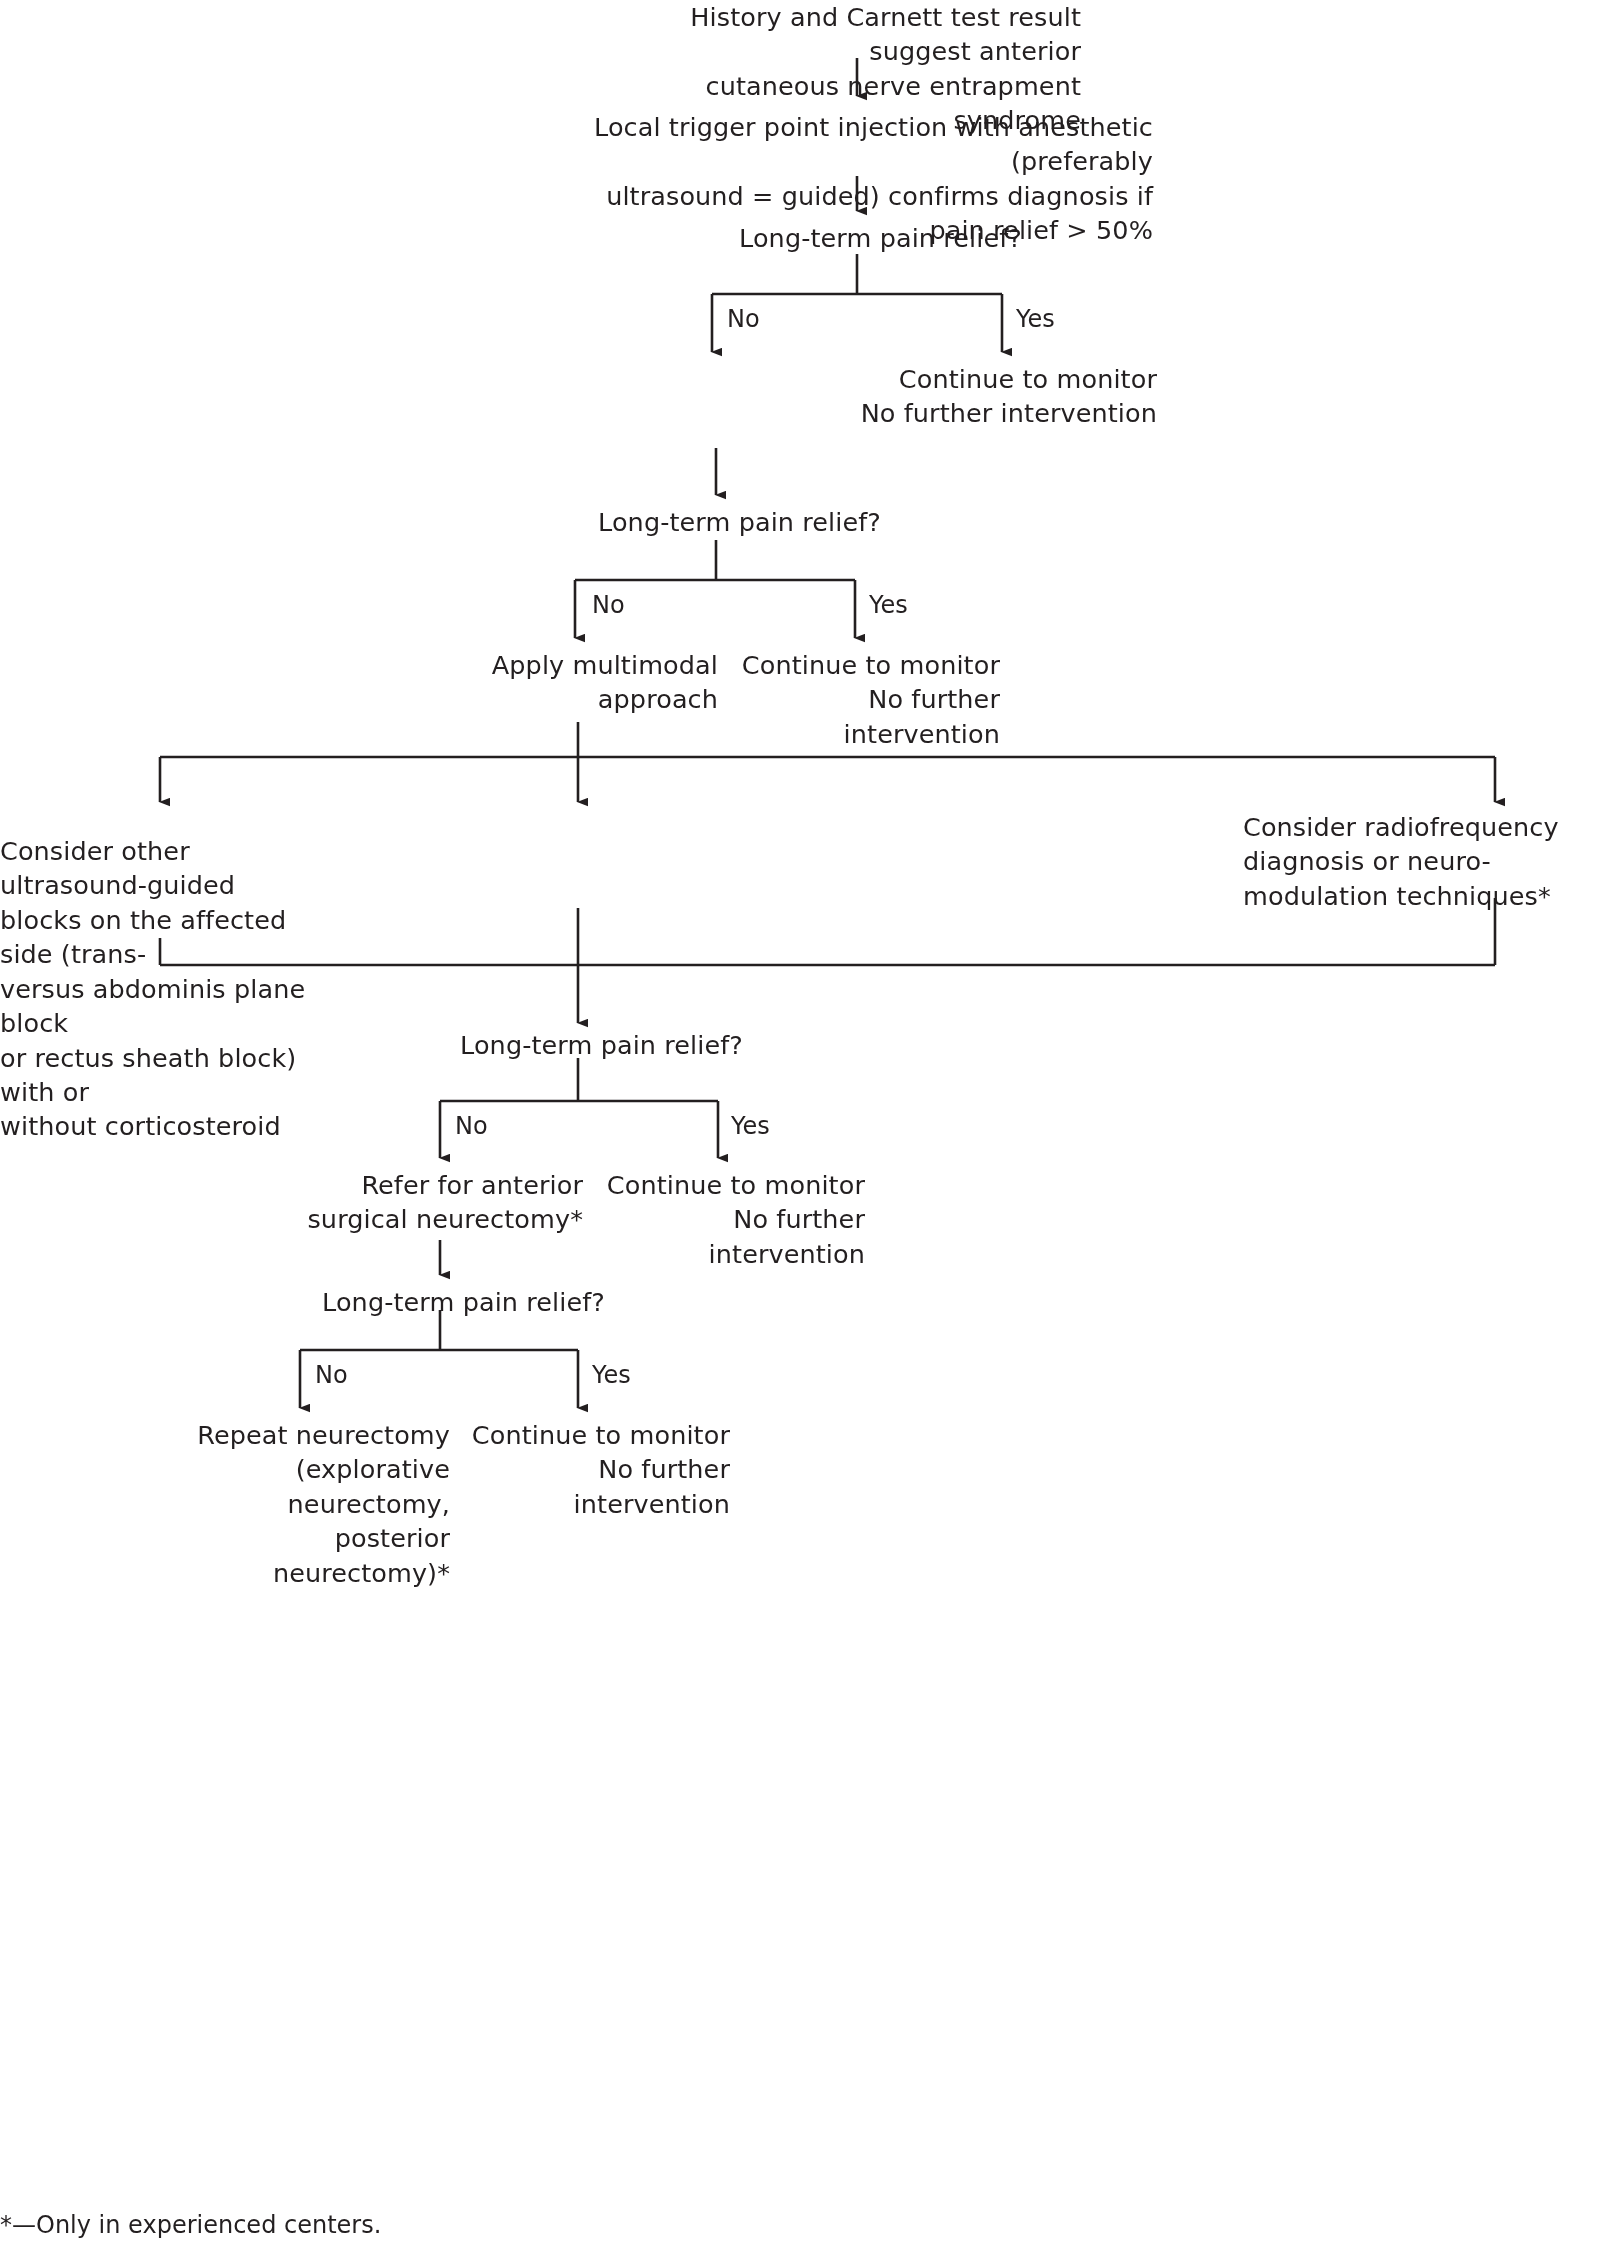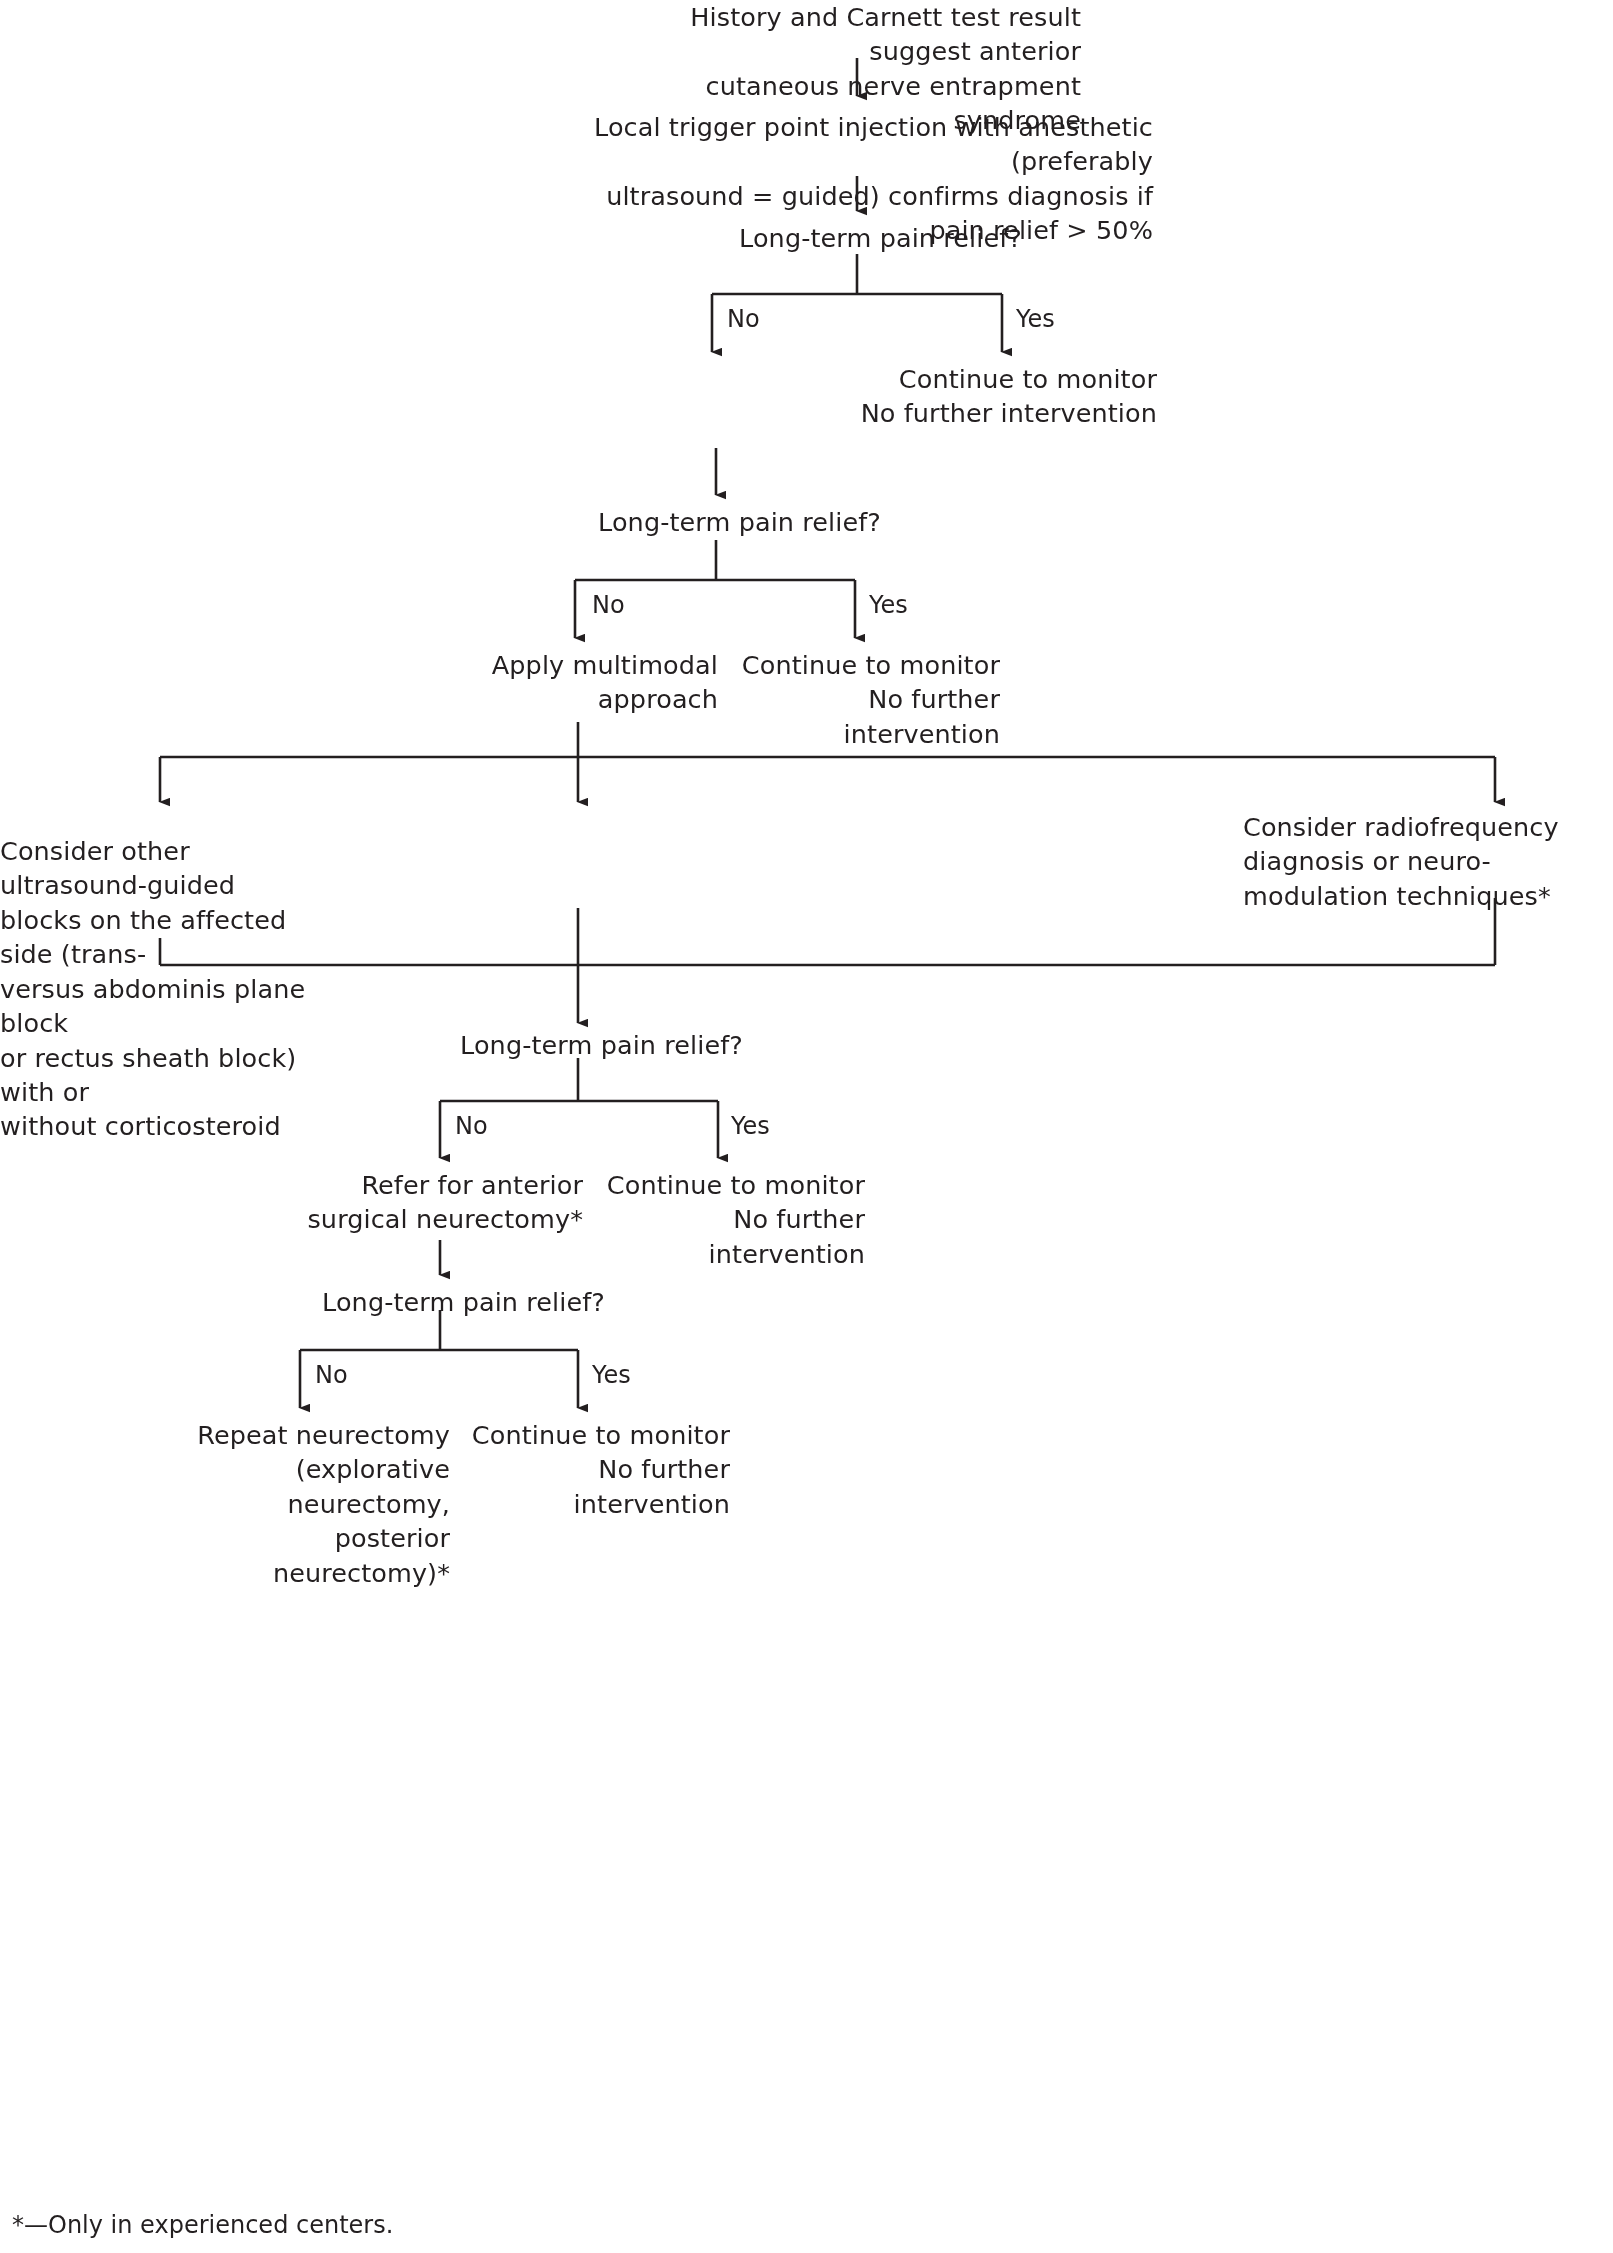--- a/index.html
+++ b/index.html
@@ -160,15 +160,15 @@
 
   <div class="edge-label" style="left:592px; top:591px;">No</div>
   <div class="edge-label" style="left:869px; top:591px;">Yes</div>
 
   <div class="edge-label" style="left:455px; top:1112px;">No</div>
   <div class="edge-label" style="left:731px; top:1112px;">Yes</div>
 
   <div class="edge-label" style="left:315px; top:1361px;">No</div>
   <div class="edge-label" style="left:592px; top:1361px;">Yes</div>
 
-  <div class="footnote" style="left:0px; top:2210px;padding-left:12px;">*—Only in experienced centers.</div>
+  <div class="footnote" style="left:0px; top:2210px;">*—Only in experienced centers.</div>
 
 </div>
 
 </body></html>

